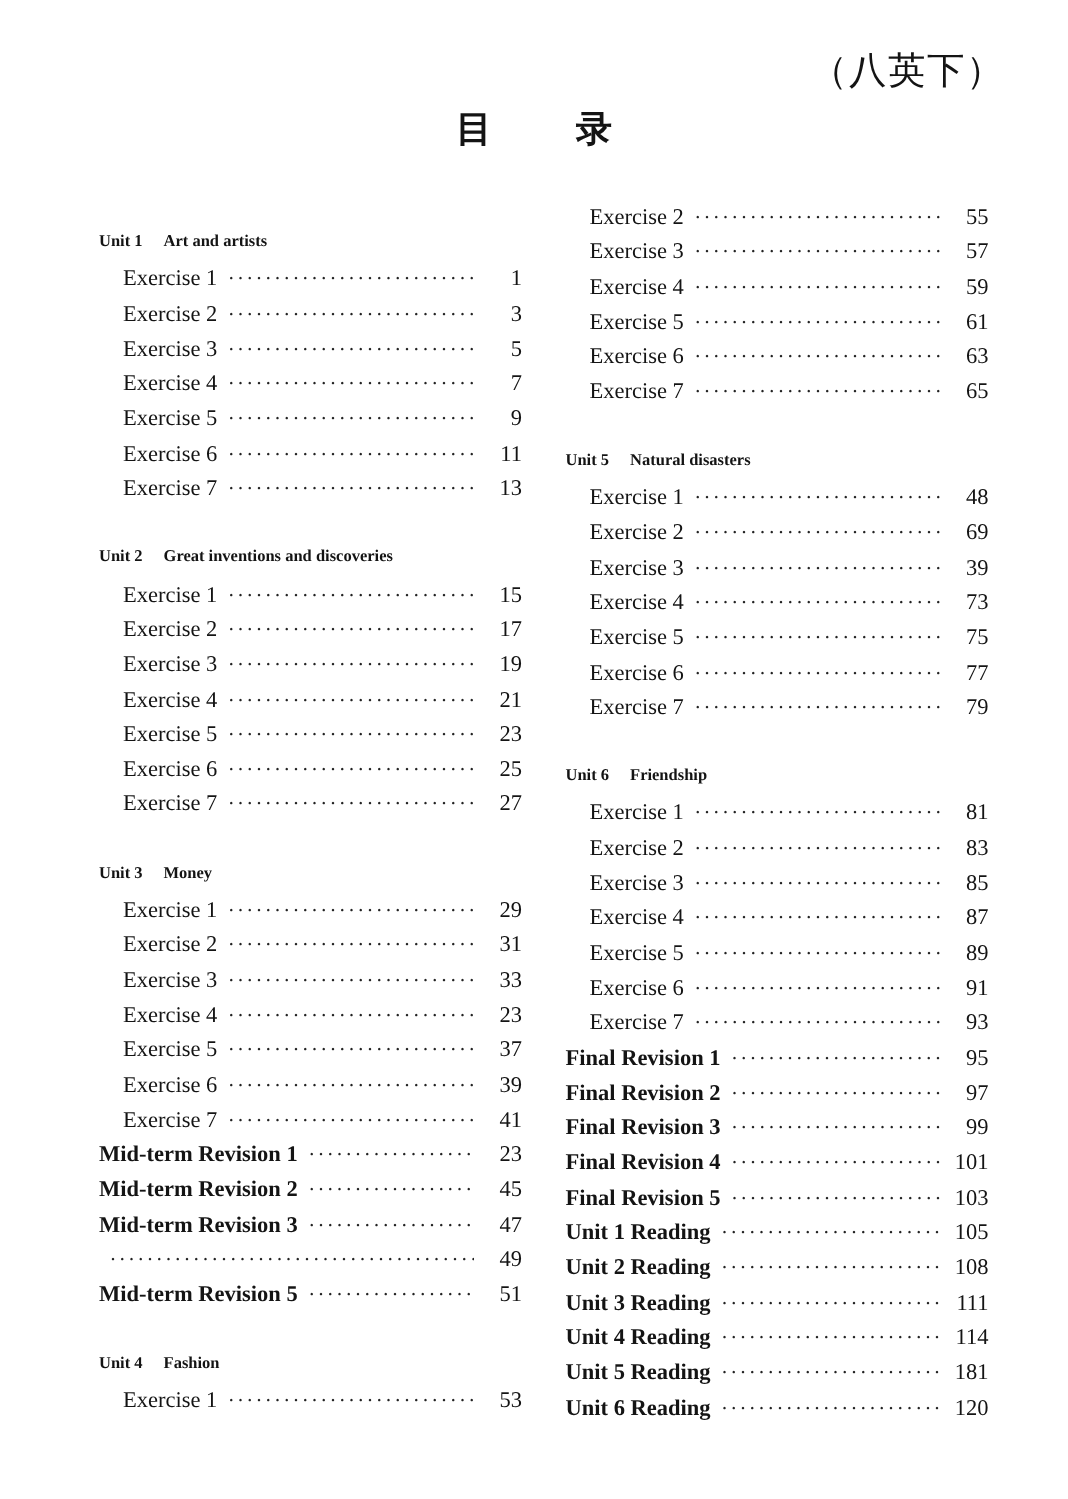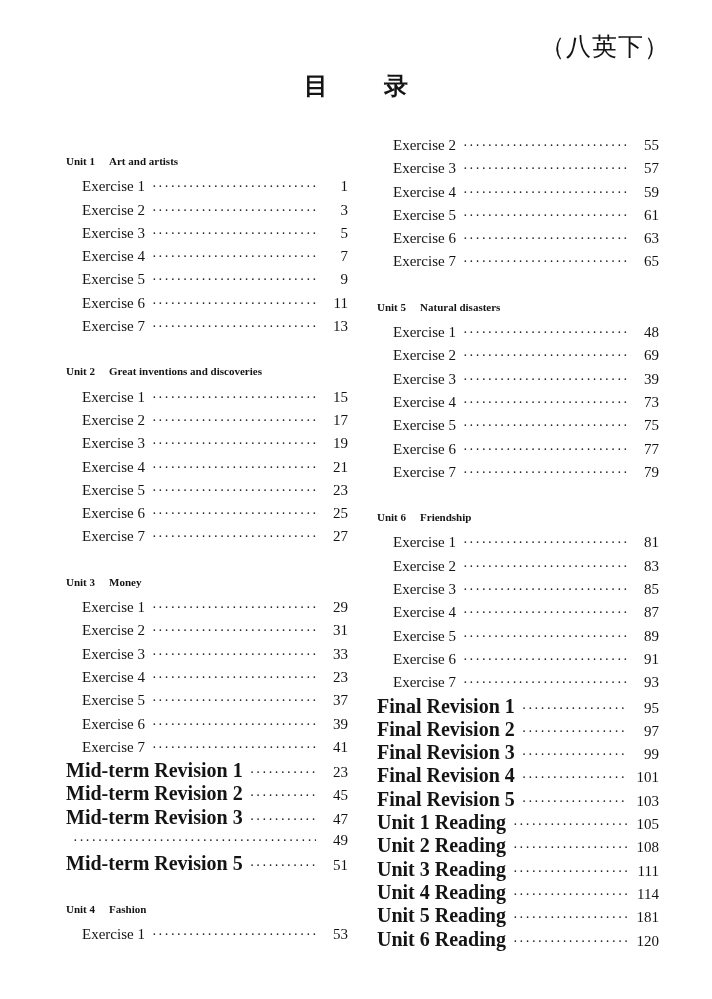--- a/index.html
+++ b/index.html
@@ -34,21 +34,21 @@
   }
   .section:first-child .heading { margin-top:0; }
   .heading .t { margin-left:14px; }
 
   .row {
     display:flex; align-items:baseline;
     height:23.3px; line-height:23.3px;
     font-size:15px;
   }
   .row.indent { padding-left:16px; }
-  .row.bold .label { font-weight:bold; font-size:20px; }
+  .row.bold .label { font-weight:bold; font-size:15px; }
   .row .label { white-space:nowrap; }
   .row .dots {
     flex:1; overflow:hidden; white-space:nowrap;
     margin:0 5px 0 7px;
     letter-spacing:1.5px; font-size:14px; color:#222;
   }
   .row .pg { min-width:27px; text-align:right; }
 </style>
 </head>
 <body>

